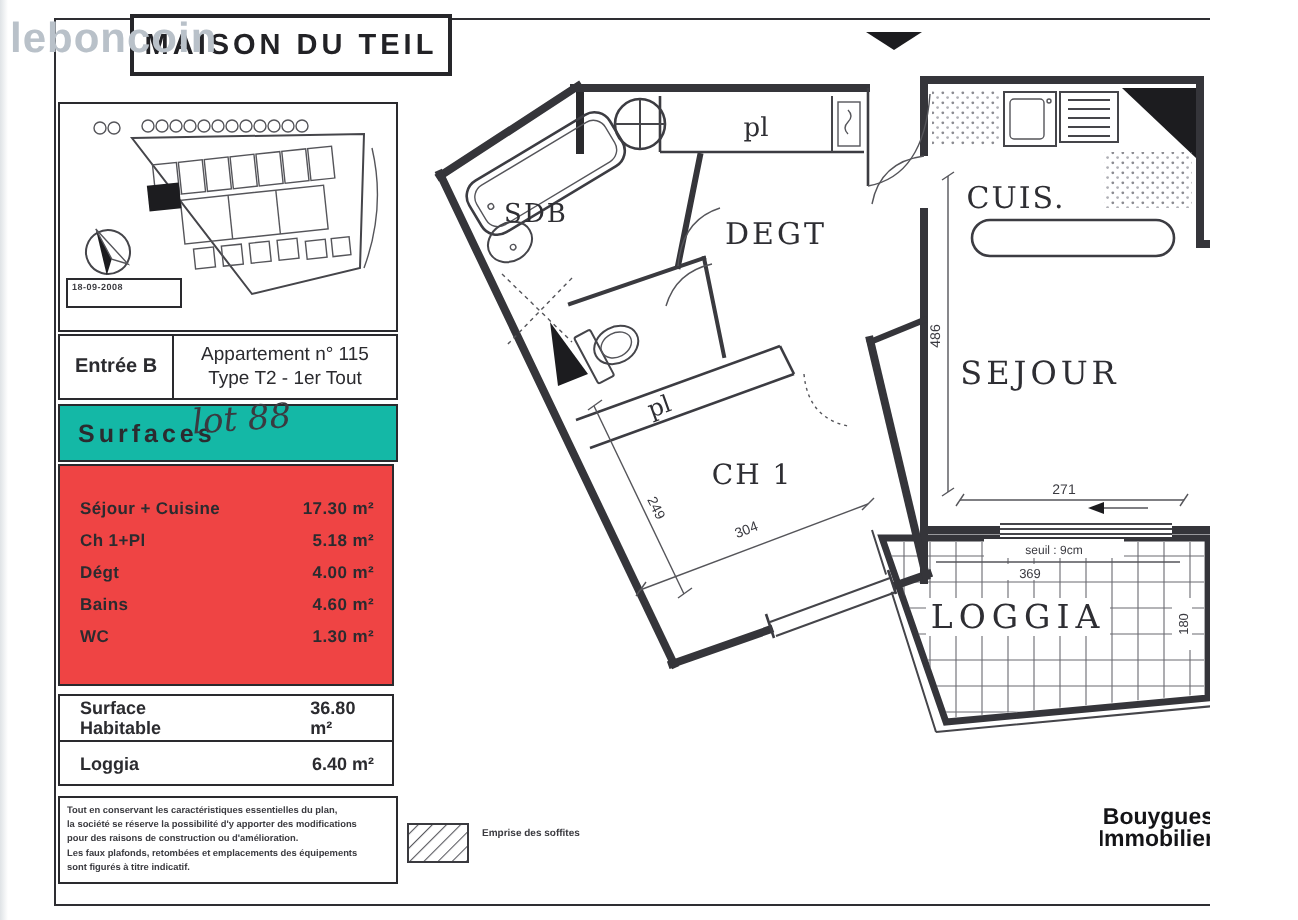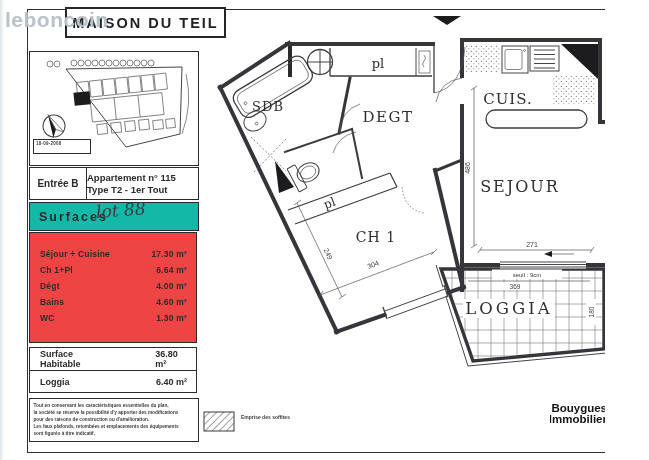--- a/index.html
+++ b/index.html
@@ -11,22 +11,22 @@
         border:1.6px solid #2e2e33;background:#fff;}
   .watermark{position:absolute;left:5px;top:8px;z-index:6;font-weight:bold;
         font-size:21px;letter-spacing:.5px;color:#b9c1c9;}
   .title-box{position:absolute;left:39px;top:7px;width:157px;height:27px;z-index:5;
         border:2.3px solid #26262a;background:#fff;display:flex;align-items:center;justify-content:center;
         font-size:14.5px;font-weight:700;letter-spacing:2px;color:#222226;margin-left:26px;}
   .site-box{position:absolute;left:29px;top:51px;width:168px;height:113px;border:1.3px solid #2a2a2e;background:#fff;}
   .entree-box{position:absolute;left:29px;top:167px;width:168px;height:31px;border:1.3px solid #2a2a2e;display:flex;background:#fff;}
   .entree-cell{width:56px;border-right:1.2px solid #2a2a2e;display:flex;align-items:center;justify-content:center;
         font-size:10px;font-weight:600;}
-  .apt-cell{flex:1;display:flex;flex-direction:column;align-items:flex-start;justify-content:center;
-        font-size:9.5px;font-weight:700;line-height:12px;}
+  .apt-cell{flex:1;display:flex;flex-direction:column;align-items:center;justify-content:center;
+        font-size:9.5px;font-weight:400;line-height:12px;}
   .surfaces-head{position:absolute;left:29px;top:202px;width:168px;height:27px;border:1.3px solid #2a2a2e;
         background:#14b8a6;display:flex;align-items:center;}
   .surfaces-head .hd{font-size:12.5px;letter-spacing:2px;font-weight:600;padding-left:9px;}
   .lot{position:absolute;left:96px;top:199px;width:80px;font-family:"DejaVu Serif",serif;
         font-style:italic;font-size:17px;transform:rotate(-4deg);color:#3a3a40;z-index:7;}
   .rooms-box{position:absolute;left:29px;top:232px;width:168px;height:111px;border:1.3px solid #2a2a2e;
         background:#ef4444;box-sizing:border-box;padding:13px 9px 0 10px;}
   .room-row{display:flex;justify-content:space-between;font-size:8.5px;font-weight:600;
         line-height:16px;letter-spacing:.2px;}
   .hab-box{position:absolute;left:29px;top:347px;width:168px;height:24px;border:1.3px solid #2a2a2e;
@@ -134,21 +134,21 @@
   </div>
   <div class="lot">lot 88</div>
 
   <div class="rooms-box">
     <div class="room-row">
       <span>Séjour + Cuisine</span>
       <span>17.30 m²</span>
     </div>
     <div class="room-row">
       <span>Ch 1+Pl</span>
-      <span>6.64 m²</span>
+      <span>5.18 m²</span>
     </div>
     <div class="room-row">
       <span>Dégt</span>
       <span>4.00 m²</span>
     </div>
     <div class="room-row">
       <span>Bains</span>
       <span>4.60 m²</span>
     </div>
     <div class="room-row">

